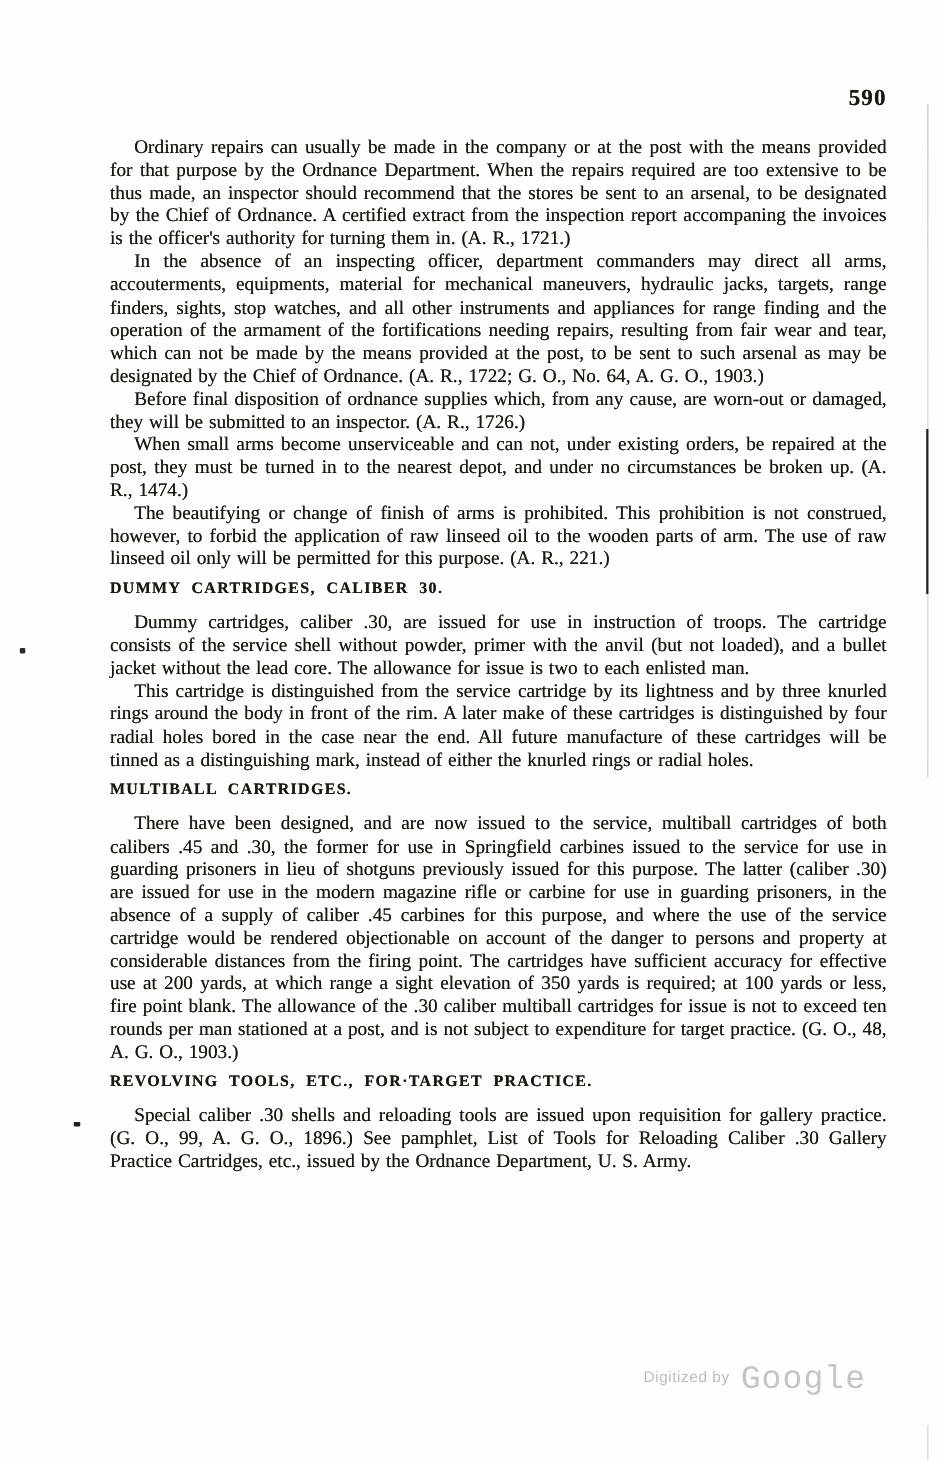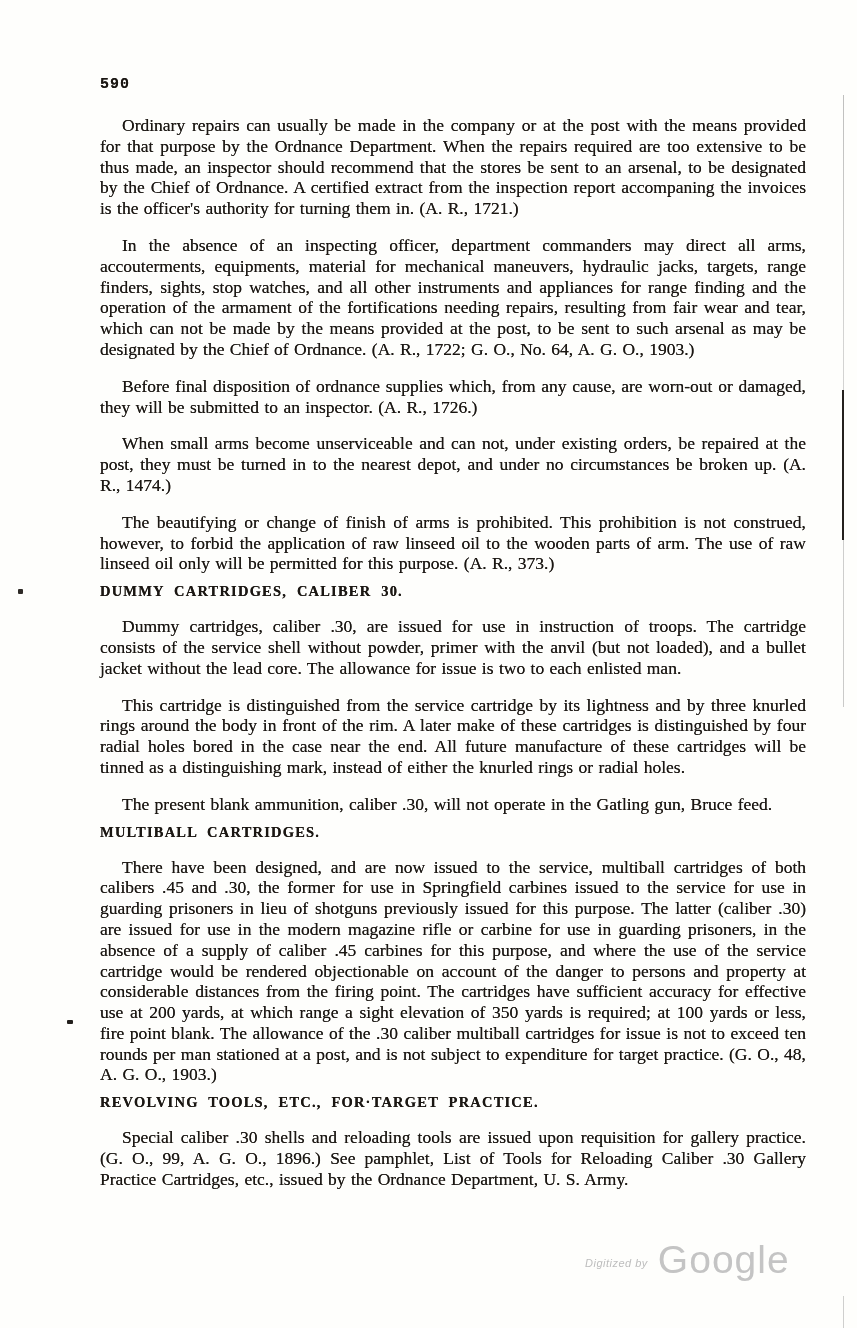--- a/index.html
+++ b/index.html
@@ -16,72 +16,69 @@
     position: relative;
     overflow: hidden;
   }
   .page {
     position: relative;
     width: 857px;
     height: 1328px;
     padding-top: 76px;
   }
   .page-number {
-    text-align: left;
+    text-align: right;
     width: 706px;
     margin-left: 100px;
-    font-size: 15px;
+    font-size: 21px;
     font-weight: bold;
     letter-spacing: 1px;
     margin-bottom: 22px;
     text-shadow: 0 0 0.6px rgba(20,16,12,0.85);
-    font-family: Liberation Mono, monospace;
   }
   .content {
     width: 706px;
     margin-left: 100px;
     position: relative;
     z-index: 1;
   }
   .para {
     font-size: 17.5px;
     line-height: 20.8px;
     text-align: justify;
     text-indent: 22px;
     word-spacing: 1px;
     text-shadow: 0 0 0.6px rgba(20,16,12,0.8);
-    margin-top: 16px;
   }
   .heading {
     font-size: 14.5px;
     font-weight: bold;
     letter-spacing: 1.2px;
     word-spacing: 5px;
     margin: 9px 0 11px 0;
     text-shadow: 0 0 0.5px rgba(20,16,12,0.85);
   }
   .watermark {
     position: absolute;
     left: 585px;
     top: 1238px;
     z-index: 0;
     white-space: nowrap;
     user-select: none;
   }
   .watermark .prefix {
     font-family: "Liberation Sans", sans-serif;
-    font-size: 11px;
+    font-size: 14px;
     color: var(--watermark_gray);
     vertical-align: 6px;
     letter-spacing: 0.5px;
-    font-style: italic;
   }
   .watermark .glogo {
-    font-family: Liberation Sans, sans-serif;
-    font-size: 39px;
+    font-family: Liberation Mono, monospace;
+    font-size: 30px;
     color: #c4c4c4;
     letter-spacing: 1px;
     margin-left: 6px;
   }
   
   .edge-line {
     position: absolute;
     left: 843px;
     top: 95px;
     width: 1px;
@@ -137,27 +134,26 @@
 
 <div class="page">
 
   <div class="page-number">590</div>
 
   <div class="content">
     <p class="para">Ordinary repairs can usually be made in the company or at the post with the means provided for that purpose by the Ordnance Department.  When the repairs required are too extensive to be thus made, an inspector should recommend that the stores be sent to an arsenal, to be designated by the Chief of Ordnance.  A certified extract from the inspection report accompaning the invoices is the officer's authority for turning them in.  (A. R., 1721.)</p>
     <p class="para">In the absence of an inspecting officer, department commanders may direct all arms, accouterments, equipments, material for mechanical maneuvers, hydraulic jacks, targets, range finders, sights, stop watches, and all other instruments and appliances for range finding and the operation of the armament of the fortifications needing repairs, resulting from fair wear and tear, which can not be made by the means provided at the post, to be sent to such arsenal as may be designated by the Chief of Ordnance.  (A. R., 1722; G. O., No. 64, A. G. O., 1903.)</p>
     <p class="para">Before final disposition of ordnance supplies which, from any cause, are worn-out or damaged, they will be submitted to an inspector.  (A. R., 1726.)</p>
     <p class="para">When small arms become unserviceable and can not, under existing orders, be repaired at the post, they must be turned in to the nearest depot, and under no circumstances be broken up.  (A. R., 1474.)</p>
-    <p class="para">The beautifying or change of finish of arms is prohibited.  This prohibition is not construed, however, to forbid the application of raw linseed oil to the wooden parts of arm.  The use of raw linseed oil only will be permitted for this purpose.  (A. R., 373.)</p>
+    <p class="para">The beautifying or change of finish of arms is prohibited.  This prohibition is not construed, however, to forbid the application of raw linseed oil to the wooden parts of arm.  The use of raw linseed oil only will be permitted for this purpose.  (A. R., 221.)</p>
 
     <h2 class="heading">DUMMY CARTRIDGES, CALIBER 30.</h2>
 
     <p class="para">Dummy cartridges, caliber .30, are issued for use in instruction of troops.  The cartridge consists of the service shell without powder, primer with the anvil (but not loaded), and a bullet jacket without the lead core.  The allowance for issue is two to each enlisted man.</p>
     <p class="para">This cartridge is distinguished from the service cartridge by its lightness and by three knurled rings around the body in front of the rim.  A later make of these cartridges is distinguished by four radial holes bored in the case near the end.  All future manufacture of these cartridges will be tinned as a distinguishing mark, instead of either the knurled rings or radial holes.</p>
-    <p class="para">The present blank ammunition, caliber .30, will not operate in the Gatling gun, Bruce feed.</p>
 
     <h2 class="heading">MULTIBALL CARTRIDGES.</h2>
 
     <p class="para">There have been designed, and are now issued to the service, multiball cartridges of both calibers .45 and .30, the former for use in Springfield carbines issued to the service for use in guarding prisoners in lieu of shotguns previously issued for this purpose.  The latter (caliber .30) are issued for use in the modern magazine rifle or carbine for use in guarding prisoners, in the absence of a supply of caliber .45 carbines for this purpose, and where the use of the service cartridge would be rendered objectionable on account of the danger to persons and property at considerable distances from the firing point.  The cartridges have sufficient accuracy for effective use at 200 yards, at which range a sight elevation of 350 yards is required; at 100 yards or less, fire point blank.  The allowance of the .30 caliber multiball cartridges for issue is not to exceed ten rounds per man stationed at a post, and is not subject to expenditure for target practice.  (G. O., 48, A. G. O., 1903.)</p>
 
     <h2 class="heading">REVOLVING TOOLS, ETC., FOR·TARGET PRACTICE.</h2>
 
     <p class="para">Special caliber .30 shells and reloading tools are issued upon requisition for gallery practice.  (G. O., 99, A. G. O., 1896.)  See pamphlet, List of Tools for Reloading Caliber .30 Gallery Practice Cartridges, etc., issued by the Ordnance Department, U. S. Army.</p>
   </div>
 

